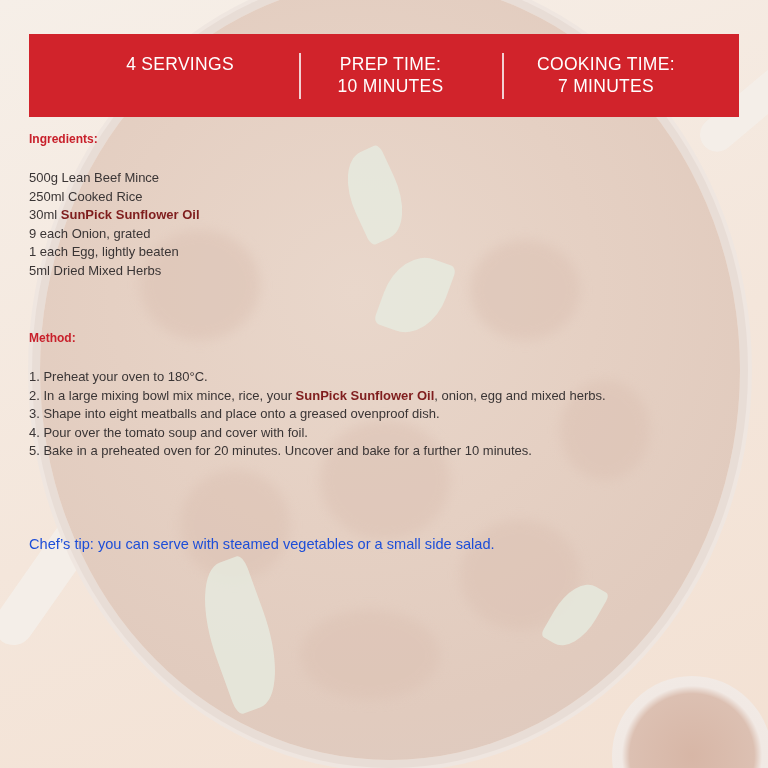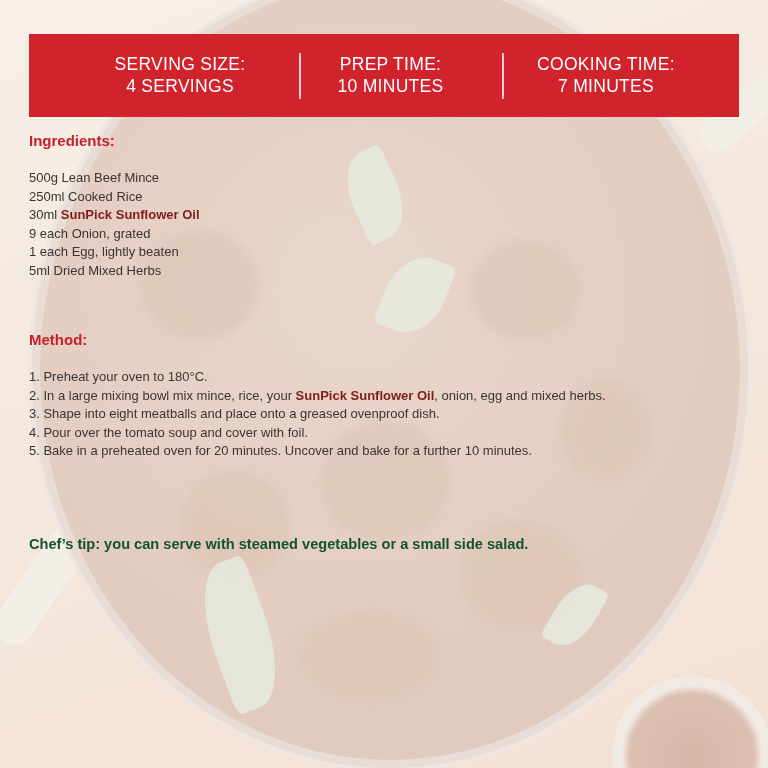--- a/index.html
+++ b/index.html
@@ -48,29 +48,29 @@
   }
   .banner .c1 { left: 64px; width: 174px; }
   .banner .c2 { left: 280px; width: 163px; }
   .banner .c3 { left: 487px; width: 180px; }
   .banner .divider { position: absolute; top: 19px; width: 2px; height: 46px; background: #f3d0d2; }
   .banner .d1 { left: 270px; }
   .banner .d2 { left: 473px; }
 
   .content { position: absolute; left: 29px; top: 0; width: 720px; }
   .h {
-    position: absolute; left: 0; color: #c8202b; font-weight: bold; font-size: 15px; white-space: nowrap;
+    position: absolute; left: 0; color: #c8202b; font-weight: bold; font-size: 12px; white-space: nowrap;
   }
   .list { position: absolute; left: 0; margin: 0; padding: 0; list-style: none; }
   .list li {
     font-size: 13px; line-height: 18.6px; color: #3a3535; white-space: nowrap;
   }
   .list b { font-weight: bold; color: #7f1d1d; }
   .tip {
-    position: absolute; left: 0; top: 536px; color: #14532d; font-weight: bold; font-size: 14.6px; white-space: nowrap; text-align: center;
+    position: absolute; left: 0; top: 536px; color: #1d4ed8; font-weight: normal; font-size: 14.6px; white-space: nowrap; text-align: center;
   }
 </style>
 </head>
 <body>
 
 <div class="bg">
   <div class="table"></div>
   <div class="handle"></div>
   <div class="handle2"></div>
   <div class="pan"></div>
@@ -83,21 +83,20 @@
   <div class="blob" style="left:560px;top:380px;width:90px;height:100px;"></div>
   <div class="leaf" style="left:350px;top:150px;width:50px;height:90px;transform:rotate(-25deg);"></div>
   <div class="leaf" style="left:385px;top:255px;width:60px;height:80px;transform:rotate(20deg);"></div>
   <div class="leaf" style="left:210px;top:560px;width:60px;height:150px;transform:rotate(-20deg);"></div>
   <div class="leaf" style="left:555px;top:580px;width:40px;height:70px;transform:rotate(30deg);"></div>
   <div class="spice"></div>
 </div>
 
 <div class="banner">
   <div class="cell c1">
-    <div>SERVING SIZE:</div>
     <div>4 SERVINGS</div>
   </div>
   <div class="divider d1"></div>
   <div class="cell c2">
     <div>PREP TIME:</div>
     <div>10 MINUTES</div>
   </div>
   <div class="divider d2"></div>
   <div class="cell c3">
     <div>COOKING TIME:</div>

